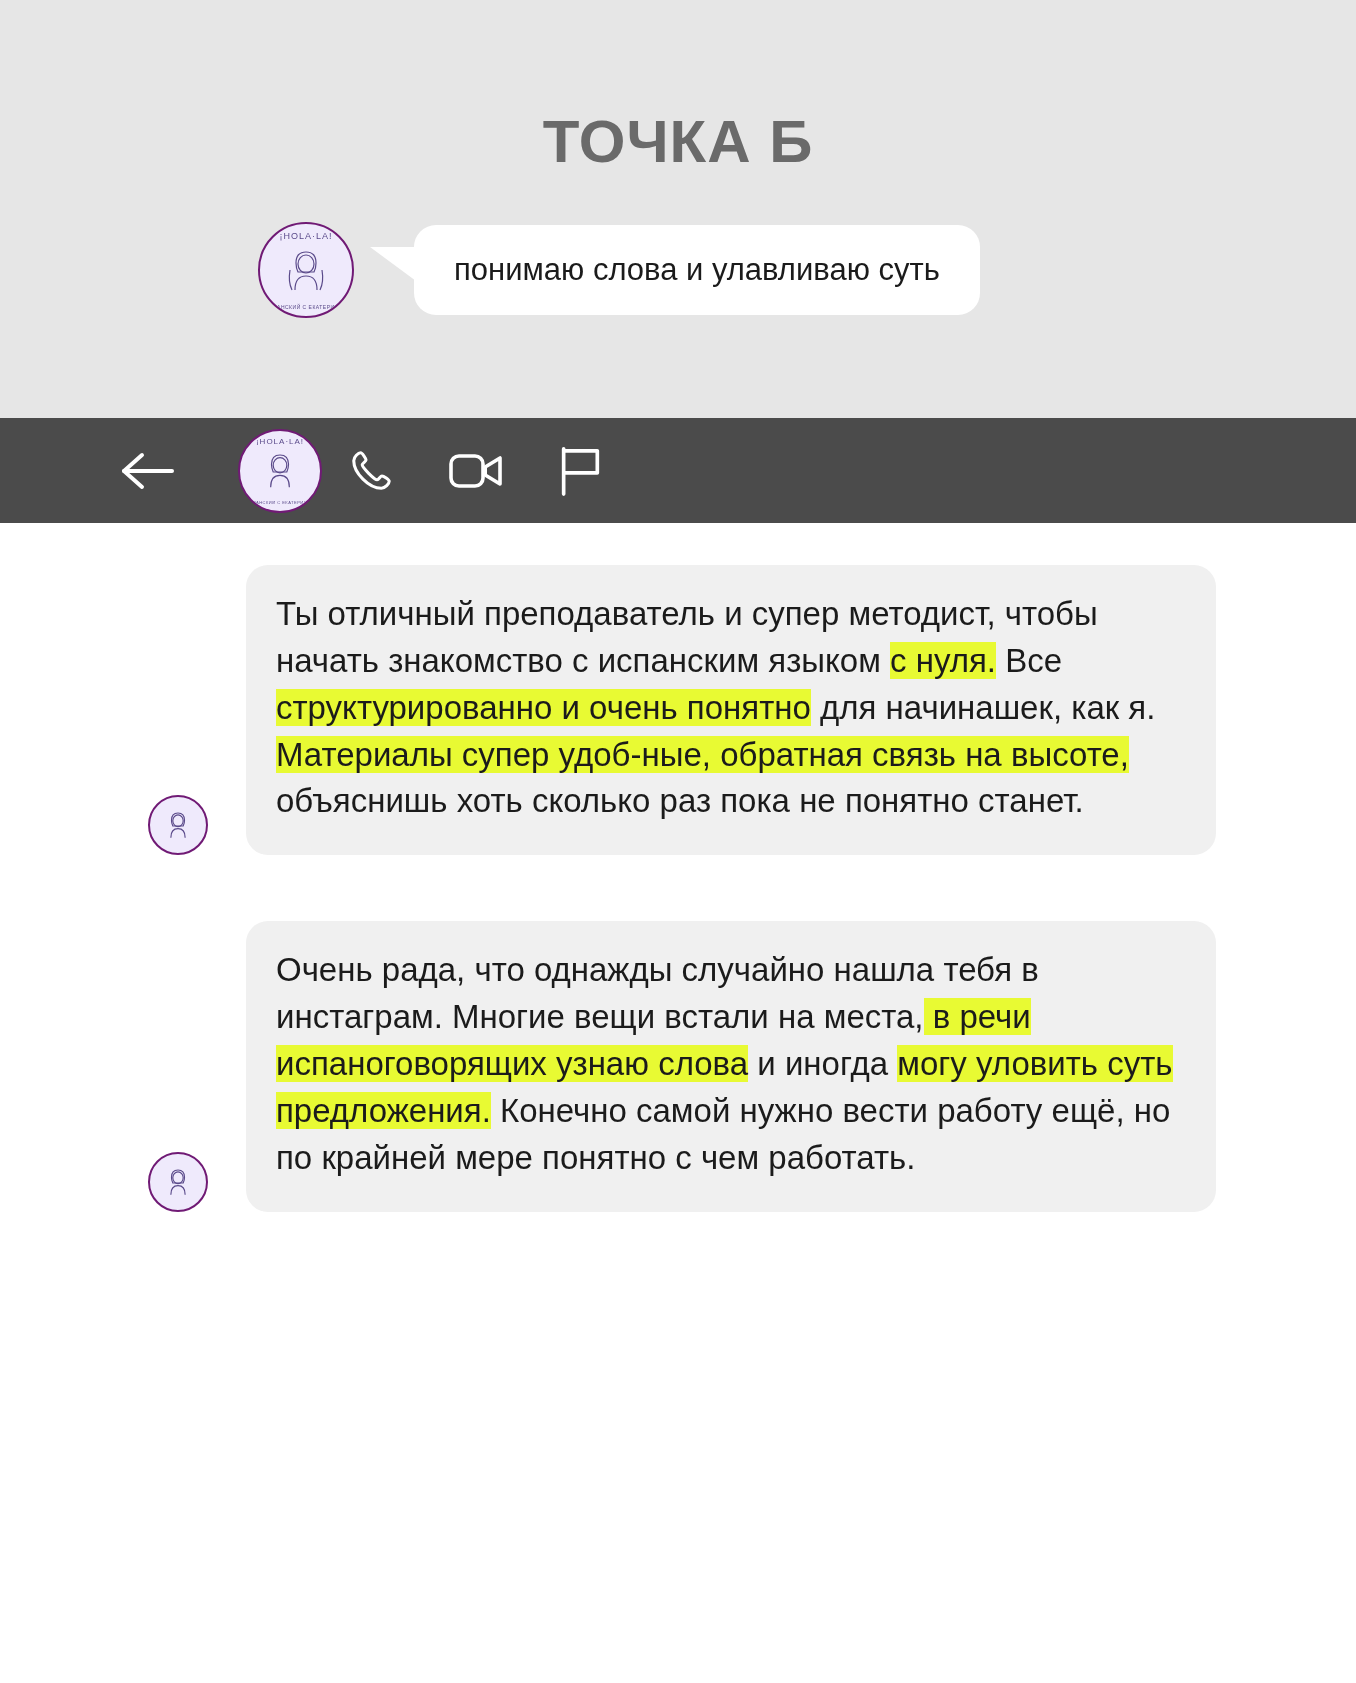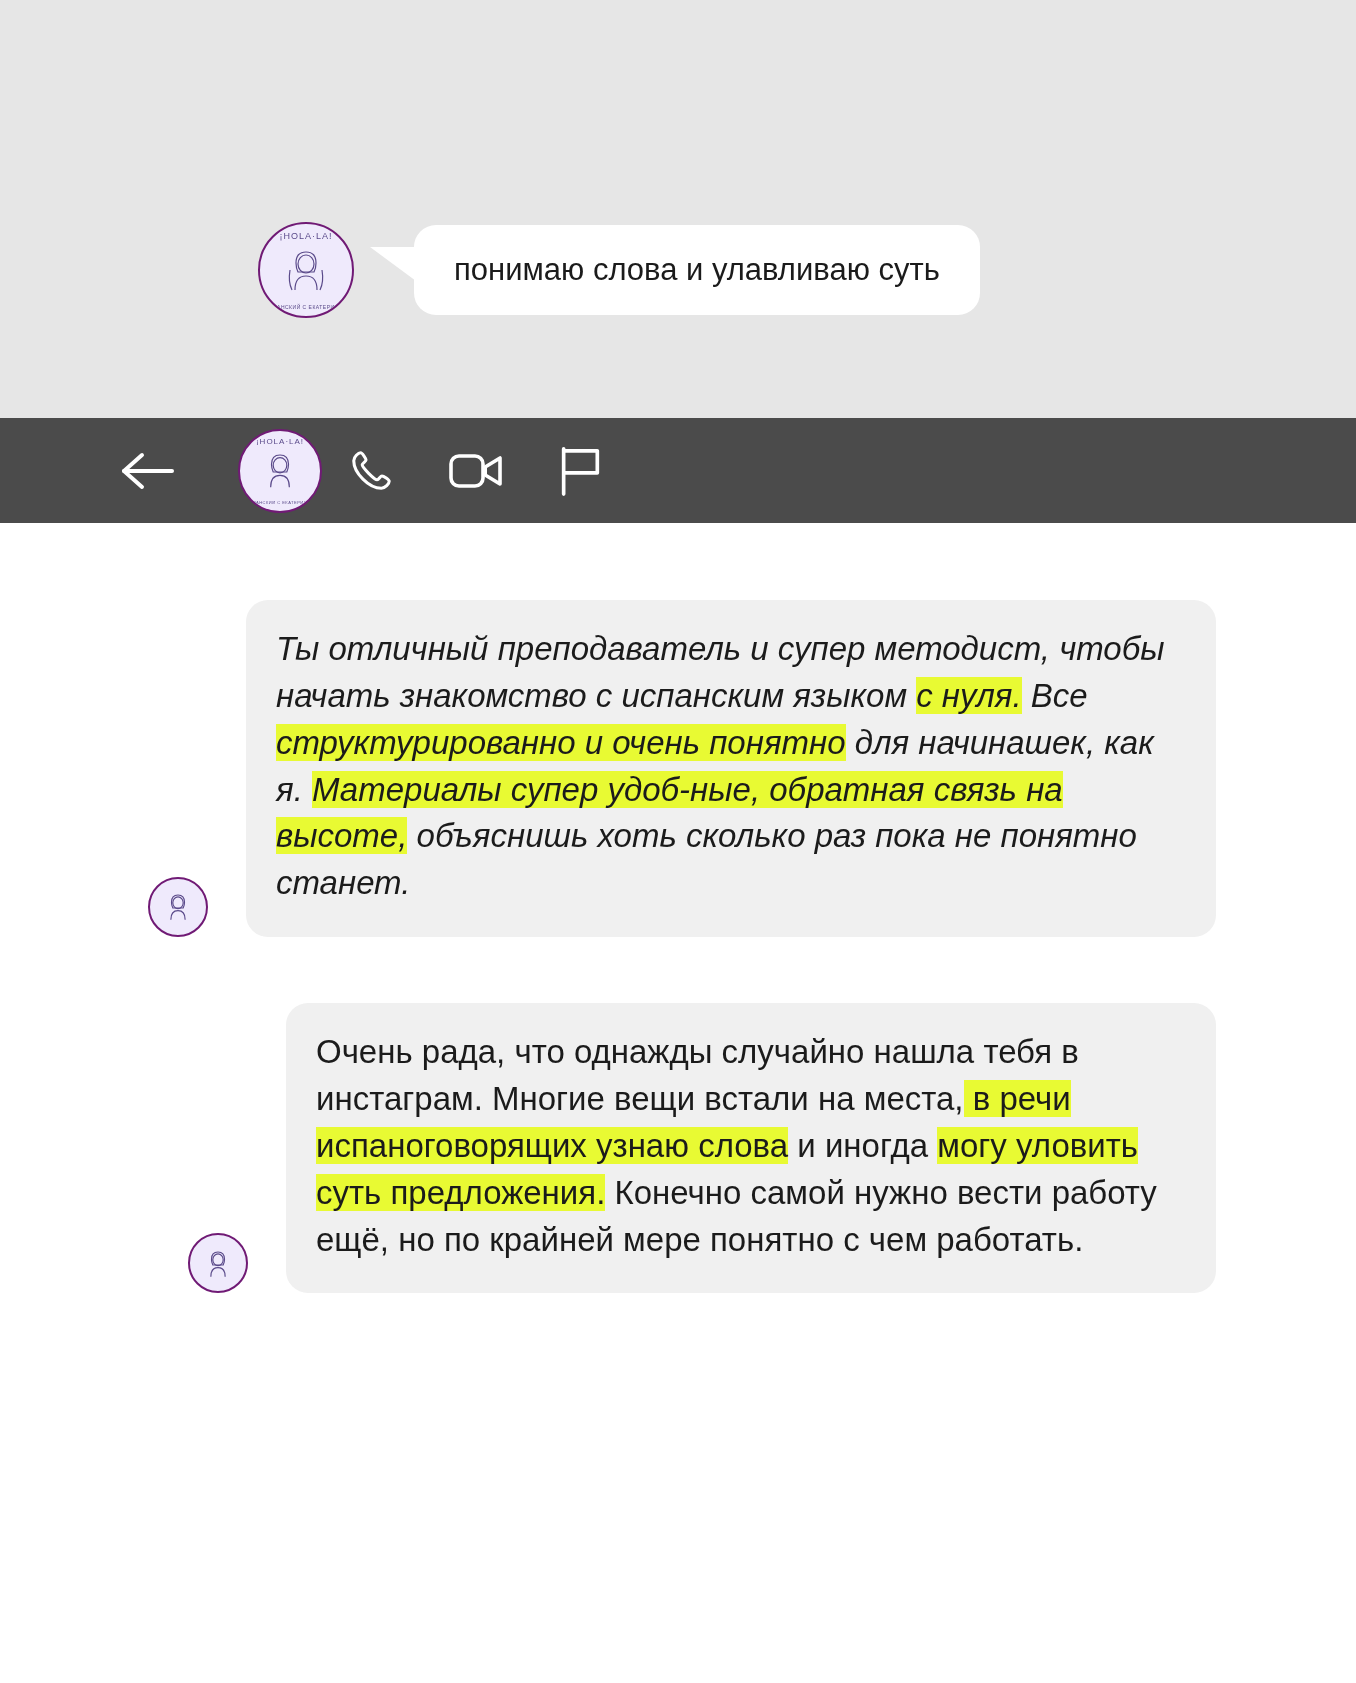--- a/index.html
+++ b/index.html
@@ -142,22 +142,22 @@
     height: 1160px;
     background: #ffffff;
   }
   .msg-row {
     position: relative;
     display: flex;
     align-items: flex-end;
     padding-left: 150px;
     padding-right: 140px;
   }
-  .msg-row.first { padding-top: 77px; font-style: italic; }
-  .msg-row.second { padding-top: 66px; margin-left: 40px; }
+  .msg-row.first { padding-top: 42px; }
+  .msg-row.second { padding-top: 66px; }
 
   .msg-avatar {
     position: absolute;
     left: 148px;
     bottom: 0;
   }
   .bubble {
     margin-left: 96px;
     background: #f0f0f0;
     border-radius: 22px;
@@ -175,20 +175,21 @@
   .footer {
     position: relative;
     width: 1356px;
     height: 0;
   }
 </style>
 </head>
 <body>
 
 <div class="banner">
+  <div class="banner-title">ТОЧКА Б</div>
 
   <div class="bubble-row">
     <div class="logo-avatar" style="width:92px;height:92px;">
       <div class="ring-text">¡HOLA·LA!</div>
       <svg class="figure" width="40" height="44" viewBox="0 0 40 44">
         <ellipse cx="20" cy="14" rx="8" ry="9" fill="none" stroke="#5a4a8a" stroke-width="1.2"></ellipse>
         <path d="M10 13 Q10 2 20 2 Q30 2 30 13 Q30 18 28 22 L12 22 Q10 18 10 13 Z" fill="none" stroke="#5a4a8a" stroke-width="1.2"></path>
         <path d="M9 40 Q9 26 20 26 Q31 26 31 40" fill="none" stroke="#5a4a8a" stroke-width="1.2"></path>
         <path d="M4 20 Q2 32 6 40" fill="none" stroke="#5a4a8a" stroke-width="1.2"></path>
         <path d="M36 20 Q38 32 34 40" fill="none" stroke="#5a4a8a" stroke-width="1.2"></path>

